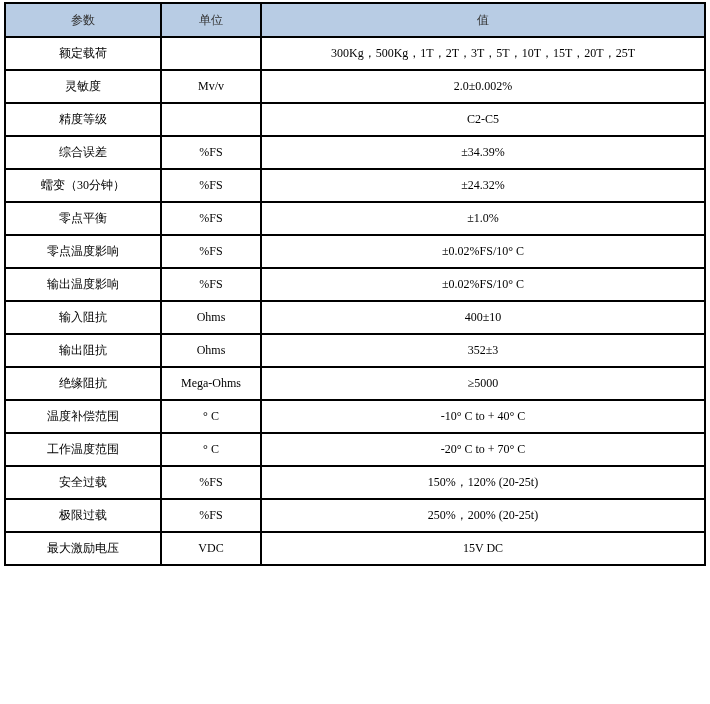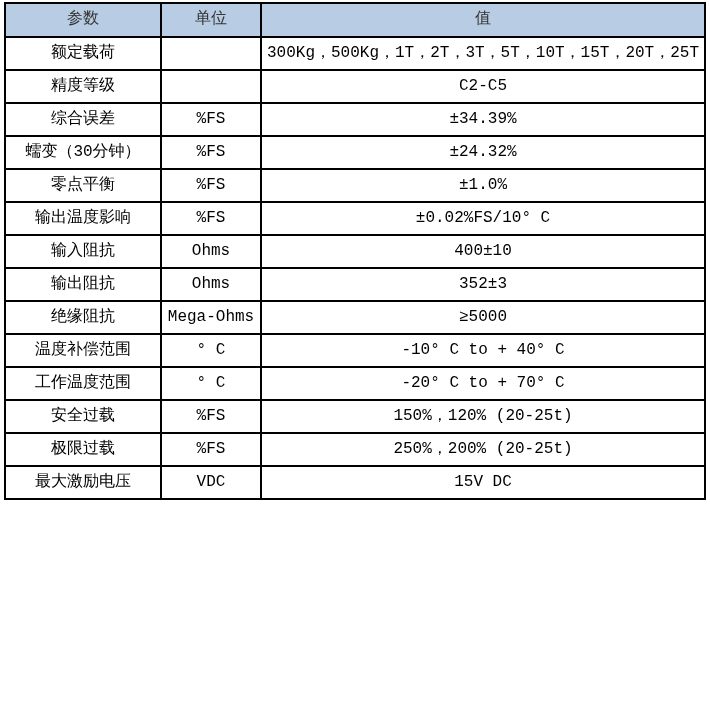--- a/index.html
+++ b/index.html
@@ -19,22 +19,22 @@
   }
   .page {
     width: 710px;
     height: 704px;
     padding: 2px 4px;
   }
   table.spec-table {
     border-collapse: collapse;
     width: 700px;
     table-layout: fixed;
-    font-family: Liberation Mono, monospace;
-    font-size: 16px;
+    font-family: Liberation Serif, serif;
+    font-size: 12px;
     color: var(--body-text);
   }
   table.spec-table col.col-param { width: 156px; }
   table.spec-table col.col-unit  { width: 100px; }
   table.spec-table col.col-value { width: 444px; }
   table.spec-table th,
   table.spec-table td {
     border: 2px solid var(--border-color);
     text-align: center;
     vertical-align: middle;
@@ -68,38 +68,48 @@
         <th>值</th>
       </tr>
     </thead>
     <tbody>
         <tr>
           <td>额定载荷</td>
           <td></td>
           <td>300Kg，500Kg，1T，2T，3T，5T，10T，15T，20T，25T</td>
         </tr>
         <tr>
+          <td>灵敏度</td>
+          <td>Mv/v</td>
+          <td>2.0±0.002%</td>
+        </tr>
+        <tr>
           <td>精度等级</td>
           <td></td>
           <td>C2-C5</td>
         </tr>
         <tr>
           <td>综合误差</td>
           <td>%FS</td>
           <td>±34.39%</td>
         </tr>
         <tr>
           <td>蠕变（30分钟）</td>
           <td>%FS</td>
           <td>±24.32%</td>
         </tr>
         <tr>
           <td>零点平衡</td>
           <td>%FS</td>
           <td>±1.0%</td>
+        </tr>
+        <tr>
+          <td>零点温度影响</td>
+          <td>%FS</td>
+          <td>±0.02%FS/10° C</td>
         </tr>
         <tr>
           <td>输出温度影响</td>
           <td>%FS</td>
           <td>±0.02%FS/10° C</td>
         </tr>
         <tr>
           <td>输入阻抗</td>
           <td>Ohms</td>
           <td>400±10</td>

